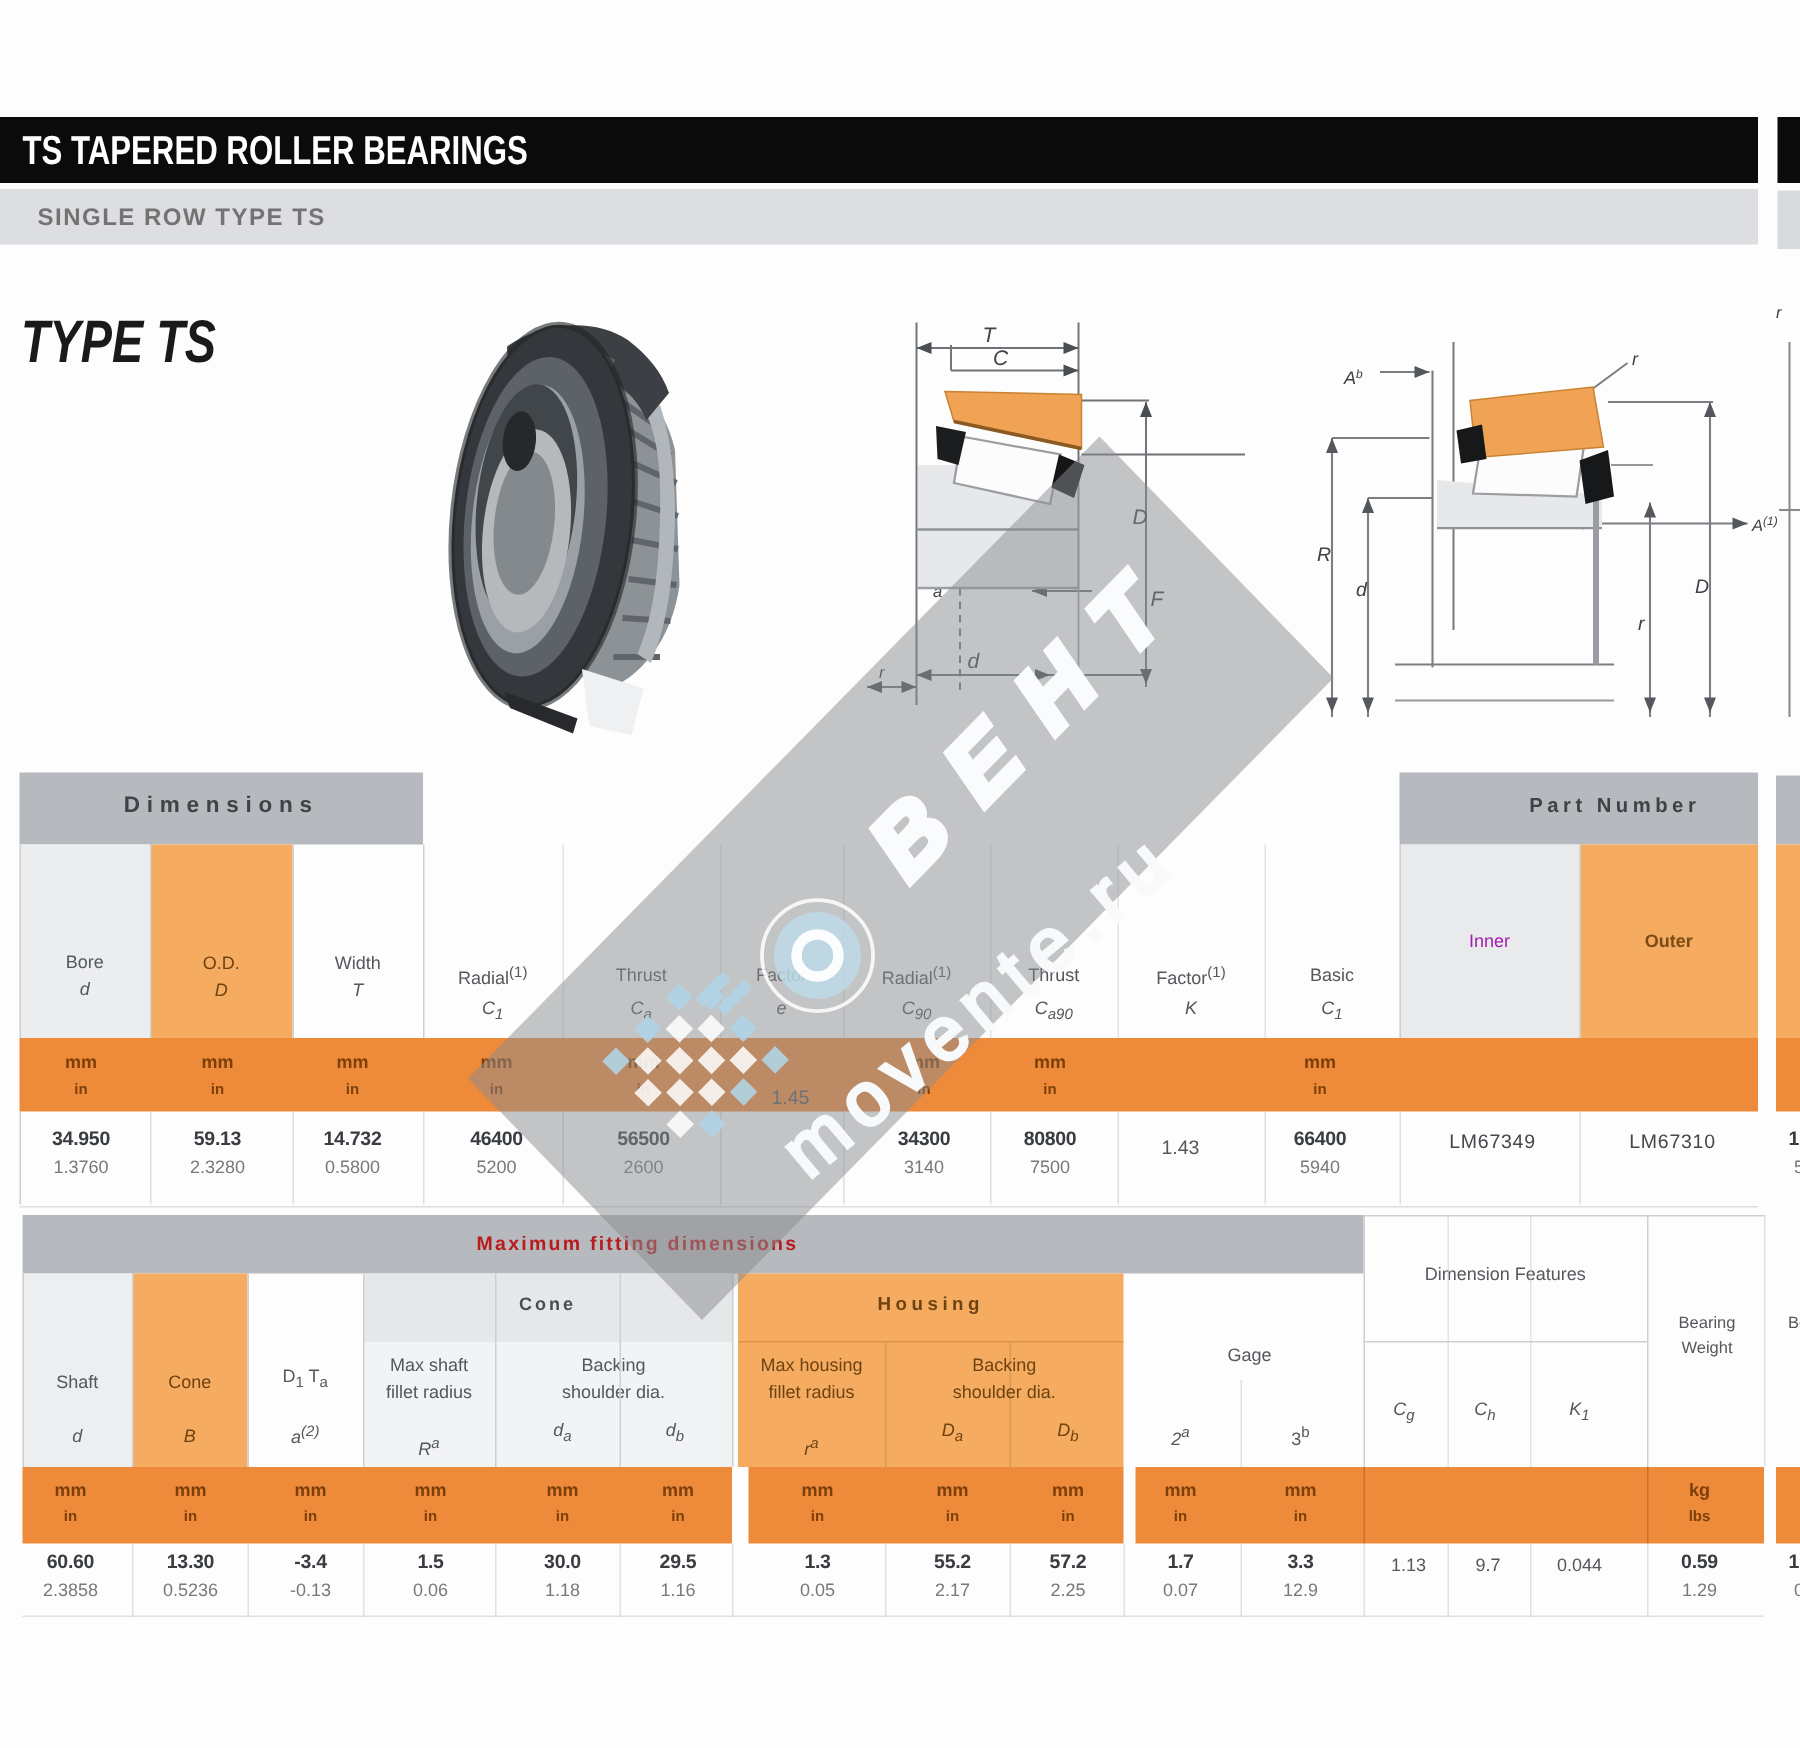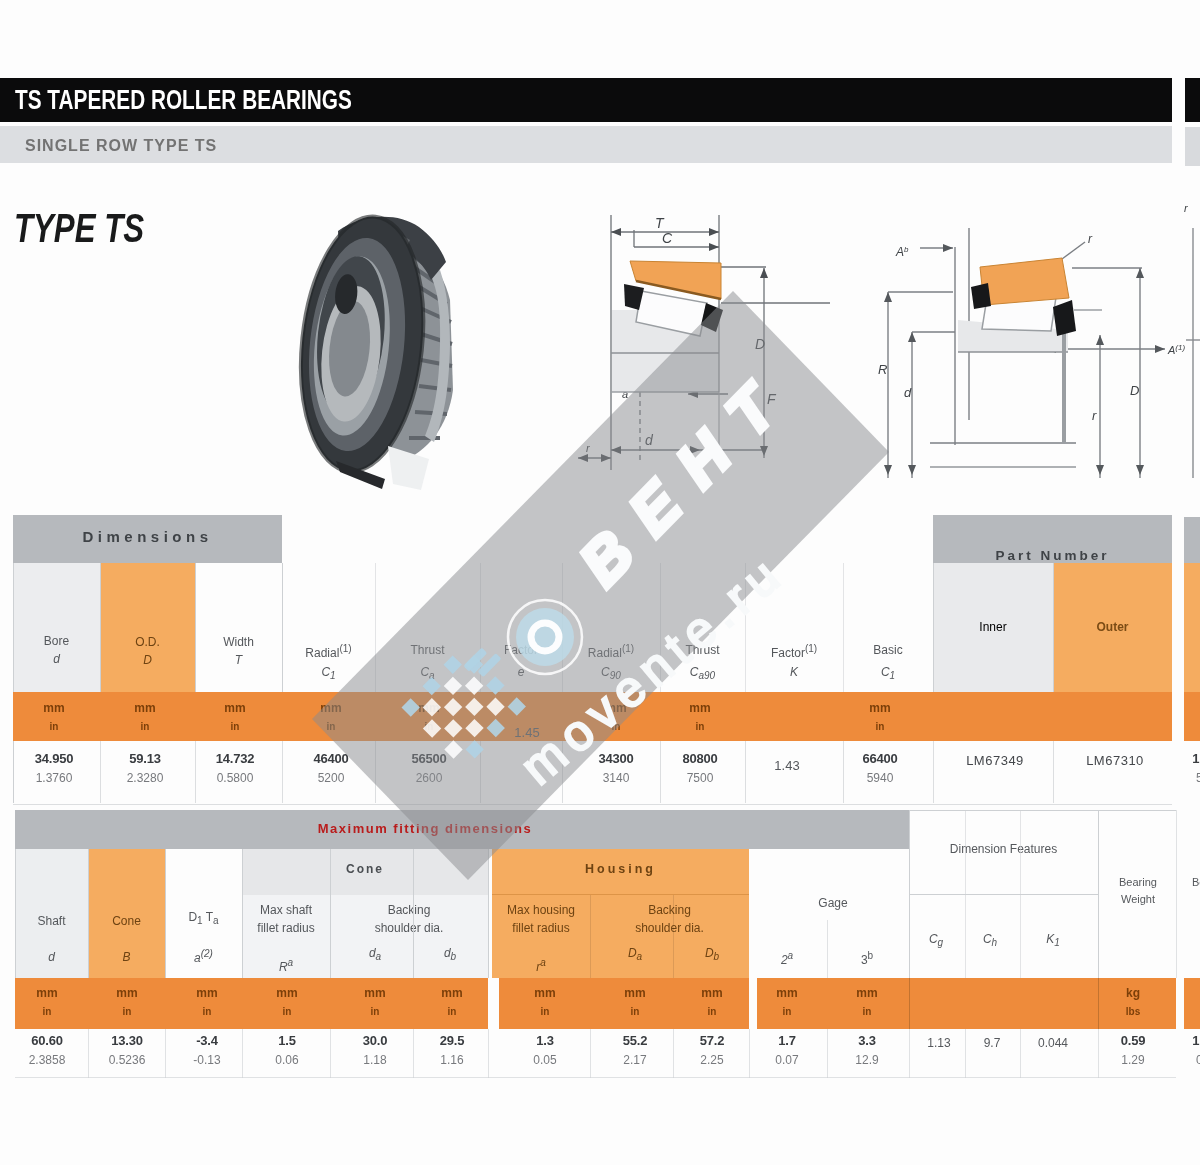--- a/index.html
+++ b/index.html
@@ -22,24 +22,24 @@
 <div class="a" style="left:0;top:126px;width:1172px;height:37px;background:#dcdee1;"></div>
 <div class="a" style="left:1185px;top:127px;width:15px;height:39px;background:#d8dadd;"></div>
 <div class="a" style="left:25px;top:137px;color:#737373;font-size:16px;font-weight:700;letter-spacing:1px;">SINGLE ROW TYPE TS</div>
 <div class="a" style="left:14px;top:206px;color:#191a1b;font-size:40px;font-weight:800;font-style:italic;transform:scaleX(0.78);transform-origin:left top;">TYPE TS</div>
 <div class="a" style="left:13px;top:515px;width:269px;height:48px;background:#b6b9bd;"></div>
 <div class="a" style="left:13px;top:539px;width:269px;height:0px;"></div>
 <div class="a" style="left:13px;top:528px;width:269px;text-align:center;color:#3f4347;font-size:15px;font-weight:700;letter-spacing:4.5px;">Dimensions</div>
 <div class="a" style="left:13px;top:563px;width:87px;height:129px;background:#ecedef;"></div>
 <div class="a" style="left:100px;top:563px;width:95px;height:129px;background:#f5ac60;"></div>
 <div class="a" style="left:933px;top:515px;width:239px;height:48px;background:#b6b9bd;"></div>
-<div class="a" style="left:933px;top:548px;width:239px;text-align:center;color:#3f4347;font-size:13.5px;font-weight:700;letter-spacing:3px;">Part Number</div>
+<div class="a" style="left:933px;top:529px;width:239px;text-align:center;color:#3f4347;font-size:13.5px;font-weight:700;letter-spacing:3px;padding-left:24px;">Part Number</div>
 <div class="a" style="left:933px;top:563px;width:120px;height:129px;background:#e9eaec;"></div>
 <div class="a" style="left:1053px;top:563px;width:119px;height:129px;background:#f5ac60;"></div>
-<div class="a" style="left:933px;top:620px;width:120px;text-align:center;color:#000000;font-size:12px;">Inner</div>
+<div class="a" style="left:933px;top:620px;width:120px;text-align:center;color:#a21caf;font-size:12px;">Inner</div>
 <div class="a" style="left:1053px;top:620px;width:119px;text-align:center;color:#7b4c15;font-size:12px;font-weight:700;">Outer</div>
 <div class="a" style="left:1184px;top:517px;width:16px;height:46px;background:#b6b9bd;"></div>
 <div class="a" style="left:1184px;top:563px;width:16px;height:129px;background:#f5ac60;"></div>
 <div class="h2l" style="left:13px;top:632px;width:87px;">Bore<br><span style="font-style:italic">d</span></div>
 <div class="h2l" style="left:100px;top:633px;width:95px;color:#6e4312;">O.D.<br><span style="font-style:italic">D</span></div>
 <div class="h2l" style="left:195px;top:633px;width:87px;">Width<br><span style="font-style:italic">T</span></div>
 <div class="h2l" style="left:282px;top:641px;width:93px;">Radial<sup>(1)</sup></div>
 <div class="h2l" style="left:282px;top:663px;width:93px;font-style:italic;">C<sub>1</sub></div>
 <div class="h2l" style="left:375px;top:641px;width:105px;">Thrust</div>
 <div class="h2l" style="left:375px;top:663px;width:105px;font-style:italic;">C<sub>a</sub></div>

